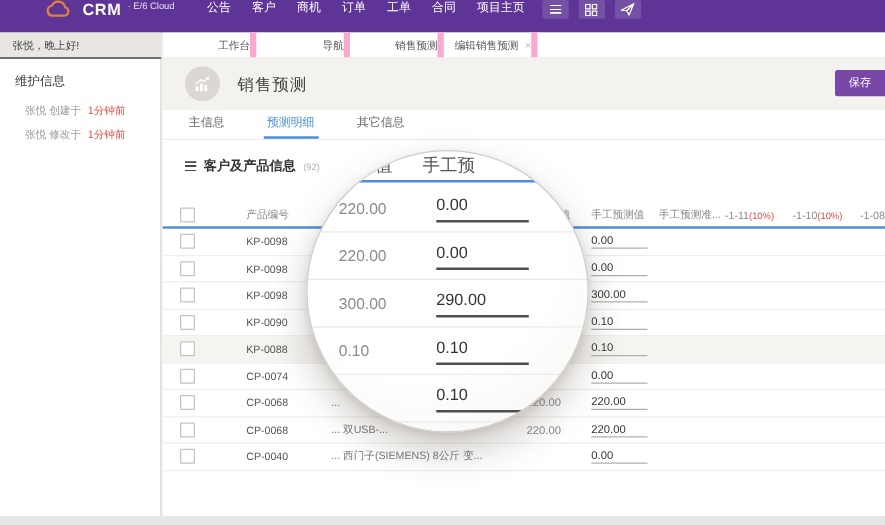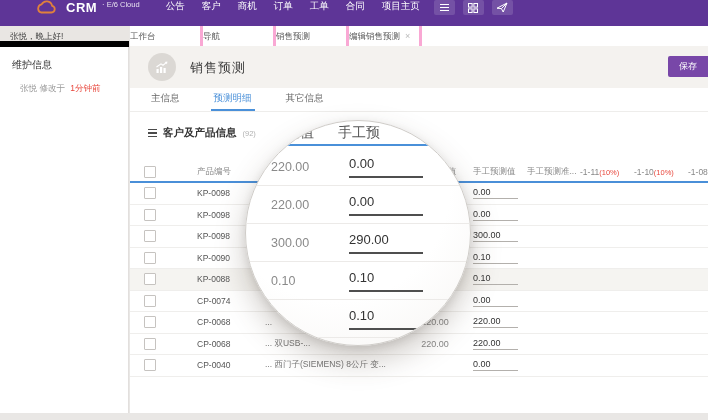--- a/index.html
+++ b/index.html
@@ -15,30 +15,30 @@
   .brand{font-size:13px;font-weight:bold;letter-spacing:.5px;margin-left:7px}
   .brand-suffix{font-size:7.5px;color:rgba(255,255,255,.85);margin-left:5px}
   .topnav{display:flex;gap:17px;margin-left:26px}
   .topnav .nav-item{font-size:9.5px;color:#fff;white-space:nowrap;cursor:pointer}
   .topicons{display:flex;gap:8px;margin-left:14px}
   .icon-btn{width:21px;height:15px;border-radius:2px;background:rgba(255,255,255,.14);
     display:flex;align-items:center;justify-content:center;cursor:pointer}
   .menu-lines{width:9px;height:7px;background:repeating-linear-gradient(to bottom,#fff 0 1px,transparent 1px 3px)}
   
   .greeting{position:absolute;top:26px;left:0;width:129px;height:21px;background:#e9e6e3;
-    border-bottom:6px solid #000000;font-size:8.5px;color:#444;line-height:21px;padding-left:10px;box-sizing:border-box}
+    border-bottom:1px solid #000000;font-size:8.5px;color:#444;line-height:21px;padding-left:10px;box-sizing:border-box}
   .sidebar{position:absolute;top:47px;left:0;width:129px;height:366px;background:#fff;
     border-right:1px solid #e2dfdd;box-sizing:border-box;padding:11px 8px 0 12px}
   .maintain-title{font-size:10px;font-weight:normal;color:#333;margin-bottom:11px}
   .maintain-entry{font-size:8.5px;color:#999;margin:0 0 7px 8px;white-space:nowrap}
   .maintain-entry .t-red{color:#e8473c;margin-left:3px}
   
   .tabstrip{position:absolute;top:26px;left:130px;right:0;height:20px;background:#fff;display:flex}
-  .doc-tab{width:70px;height:20px;line-height:20px;text-align:left;font-size:8.5px;color:#555;
-    border-right:3px solid #f9a8d4;cursor:pointer;white-space:nowrap;overflow:hidden}
+  .doc-tab{width:70px;height:20px;line-height:20px;text-align:right;font-size:8.5px;color:#555;
+    border-right:5px solid #f9a8d4;cursor:pointer;white-space:nowrap;overflow:hidden}
   .doc-tab .close-x{display:none;color:#bbb;margin-left:5px;font-size:9px}
   .doc-tab .close-x.show{display:inline;cursor:pointer}
   
   .titlebar{position:absolute;top:46px;left:130px;right:0;height:42px;background:#f4f2ef}
   .avatar{position:absolute;left:18px;top:7px;width:28px;height:28px;border-radius:50%;
     background:#dbd8d4;display:flex;align-items:center;justify-content:center}
   .page-title{position:absolute;left:60px;top:13px;font-size:13px;color:#3d3d3d;font-weight:500;letter-spacing:1px}
   .save-btn{position:absolute;right:0;top:10px;width:40px;height:21px;background:#7847a8;color:#fff;
     font-size:9px;text-align:center;line-height:21px;border-radius:2px 0 0 2px;cursor:pointer}
   
@@ -121,20 +121,25 @@
       </svg>
     </span>
   </div>
 </div>
 
 <div class="greeting">张悦，晚上好!</div>
 <div class="sidebar">
   <div class="maintain-title">维护信息</div>
   <div>
 
+      <div class="maintain-entry">
+        <span>张悦</span>
+        <span>创建于</span>
+        <span class="t-red">1分钟前</span>
+      </div>
 
       <div class="maintain-entry">
         <span>张悦</span>
         <span>修改于</span>
         <span class="t-red">1分钟前</span>
       </div>
     </div>
 </div>
 
 <div class="tabstrip">

